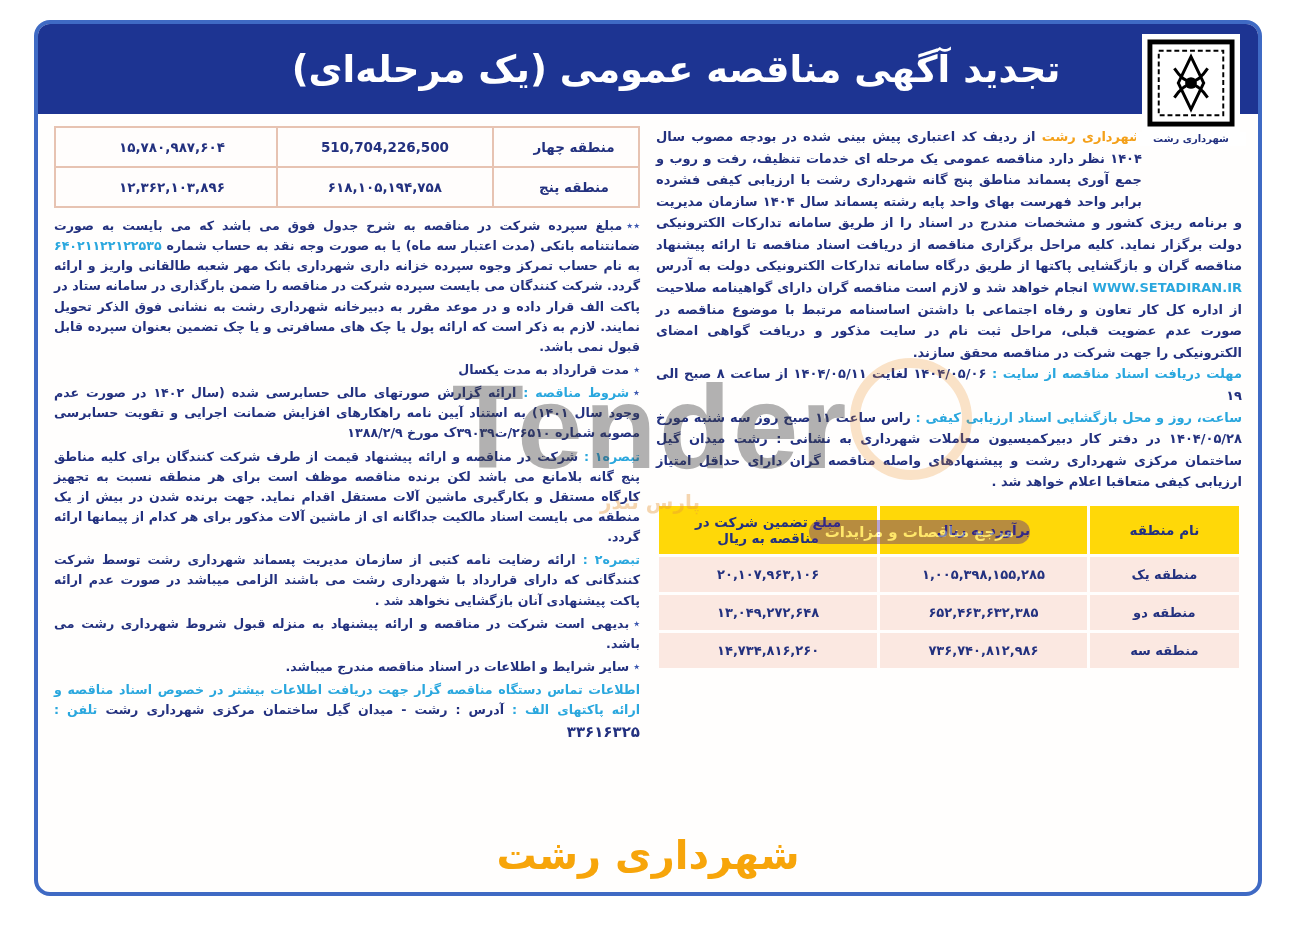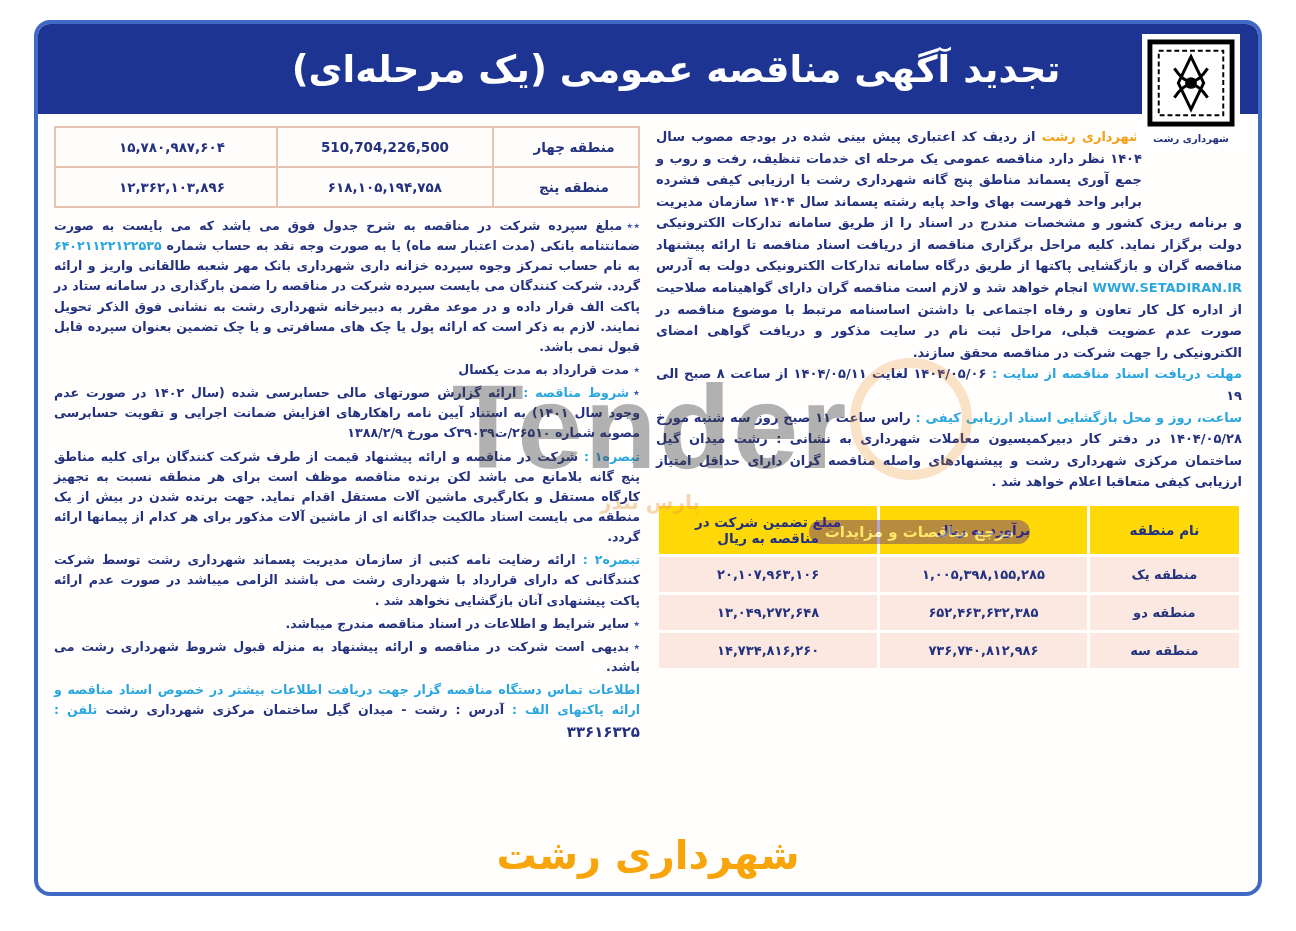--- a/index.html
+++ b/index.html
@@ -144,23 +144,23 @@
         <p class="note"><span class="star">٭٭</span><span>مبلغ سپرده شرکت در مناقصه به شرح جدول فوق می باشد که می بایست به صورت ضمانتنامه بانکی (مدت اعتبار سه ماه) یا به صورت وجه نقد به حساب شماره </span><span class="cyan">۶۴۰۲۱۱۲۲۱۲۲۵۳۵</span><span> به نام حساب تمرکز وجوه سپرده خزانه داری شهرداری بانک مهر شعبه طالقانی واریز و ارائه گردد. شرکت کنندگان می بایست سپرده شرکت در مناقصه را ضمن بارگذاری در سامانه ستاد در پاکت الف قرار داده و در موعد مقرر به دبیرخانه شهرداری رشت به نشانی فوق الذکر تحویل نمایند. لازم به ذکر است که ارائه پول یا چک های مسافرتی و یا چک تضمین بعنوان سپرده قابل قبول نمی باشد.</span></p>
 
         <p class="note"><span class="star">٭</span><span>مدت قرارداد به مدت یکسال</span></p>
 
         <p class="note"><span class="star">٭</span><span class="cyan">شروط مناقصه :</span><span> ارائه گزارش صورتهای مالی حسابرسی شده (سال ۱۴۰۲ در صورت عدم وجود سال ۱۴۰۱) به استناد آیین نامه راهکارهای افزایش ضمانت اجرایی و تقویت حسابرسی مصوبه شماره ۲۶۵۱۰/ت۳۹۰۳۹ک مورخ ۱۳۸۸/۲/۹</span></p>
 
         <p class="note"><span class="cyan">تبصره۱ :</span><span> شرکت در مناقصه و ارائه پیشنهاد قیمت از طرف شرکت کنندگان برای کلیه مناطق پنج گانه بلامانع می باشد لکن برنده مناقصه موظف است برای هر منطقه نسبت به تجهیز کارگاه مستقل و بکارگیری ماشین آلات مستقل اقدام نماید. جهت برنده شدن در بیش از یک منطقه می بایست اسناد مالکیت جداگانه ای از ماشین آلات مذکور برای هر کدام از پیمانها ارائه گردد.</span></p>
 
         <p class="note"><span class="cyan">تبصره۲ :</span><span> ارائه رضایت نامه کتبی از سازمان مدیریت پسماند شهرداری رشت توسط شرکت کنندگانی که دارای قرارداد با شهرداری رشت می باشند الزامی میباشد در صورت عدم ارائه پاکت پیشنهادی آنان بازگشایی نخواهد شد .</span></p>
 
+        <p class="note"><span class="star">٭</span><span>بدیهی است شرکت در مناقصه و ارائه پیشنهاد به منزله قبول شروط شهرداری رشت می باشد.</span></p>
+
         <p class="note"><span class="star">٭</span><span>سایر شرایط و اطلاعات در اسناد مناقصه مندرج میباشد.</span></p>
-
-        <p class="note"><span class="star">٭</span><span>بدیهی است شرکت در مناقصه و ارائه پیشنهاد به منزله قبول شروط شهرداری رشت می باشد.</span></p>
 
         <p class="note"><span class="cyan">اطلاعات تماس دستگاه مناقصه گزار جهت دریافت اطلاعات بیشتر در خصوص اسناد مناقصه و ارائه پاکتهای الف :</span><span> آدرس : رشت - میدان گیل ساختمان مرکزی شهرداری رشت</span><span class="cyan"> تلفن : </span><span class="phone">۳۳۶۱۶۳۲۵</span></p>
       </div>
     </div>
   </div>
 
   <div class="brand">شهرداری رشت</div>
 </div>
 
 <div class="watermark">

